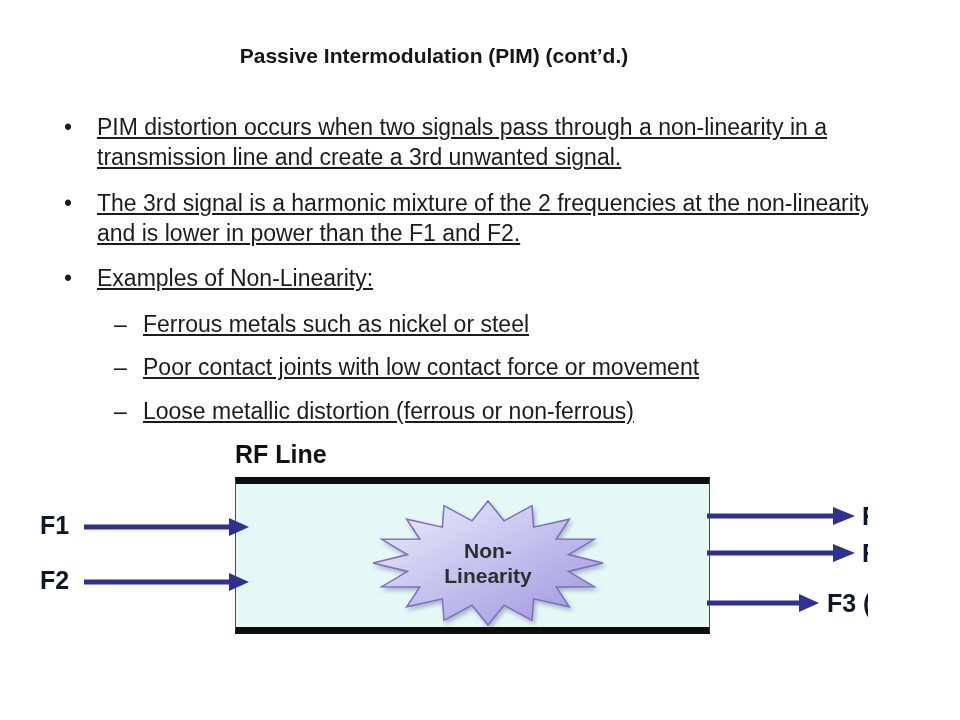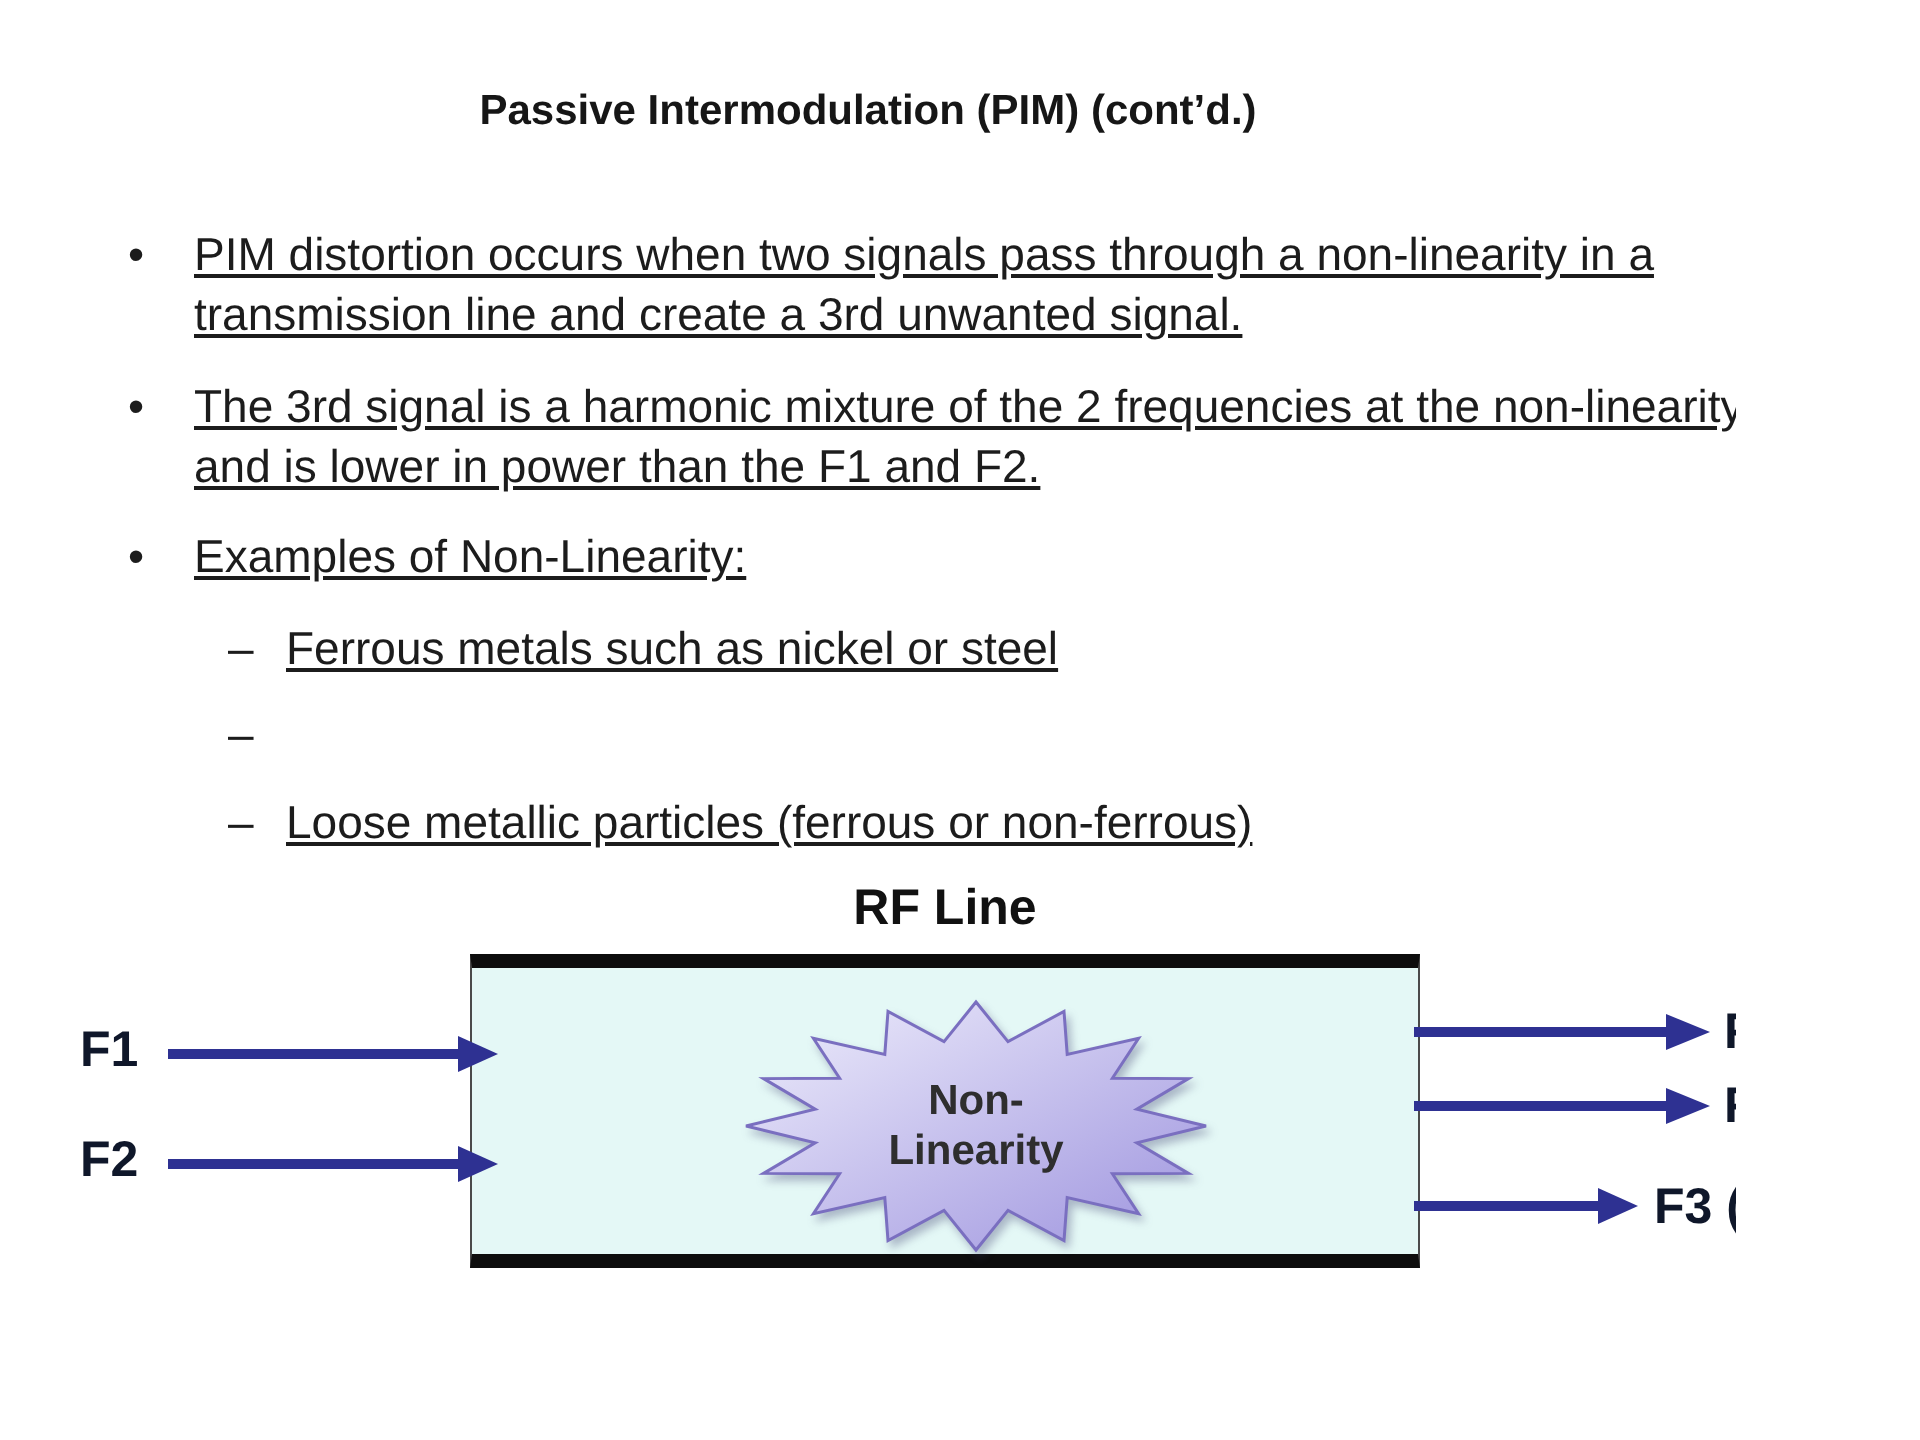--- a/index.html
+++ b/index.html
@@ -41,21 +41,21 @@
     margin-bottom: 13px;
     max-width: 770px;
   }
   .b-sub .marker { flex: 0 0 29px; }
 
   
   .diagram { position: absolute; left: 0; top: 0; width: 960px; height: 720px; }
   .rf-label {
     position: absolute;
     left: 235px; top: 440px; width: 475px;
-    text-align: center;
+    text-align: left;
     font-size: 25px; font-weight: bold; color: #111;
   }
   .rf-box {
     position: absolute;
     left: 235px; top: 477px; width: 475px; height: 157px;
     background: #e4f8f6;
     border-top: 7px solid #0d0d0d;
     border-bottom: 7px solid #0d0d0d;
     border-left: 1px solid #4a4a4a;
     border-right: 1px solid #4a4a4a;
@@ -102,24 +102,25 @@
     <div class="b-row">
       <span class="marker">•</span>
       <span class="text">Examples of Non-Linearity:</span>
     </div>
     <div class="b-row b-sub">
       <span class="marker">–</span>
       <span class="text">Ferrous metals such as nickel or steel</span>
     </div>
     <div class="b-row b-sub">
       <span class="marker">–</span>
+      <span class="text">Poor contact joints with low contact force or movement</span>
     </div>
     <div class="b-row b-sub">
       <span class="marker">–</span>
-      <span class="text">Loose metallic particles (ferrous or non-ferrous)</span>
+      <span class="text">Loose metallic distortion (ferrous or non-ferrous)</span>
     </div>
   </div>
 
   <div class="diagram">
 
     <div class="rf-label">RF Line</div>
 
     <div class="rf-box"></div>
 
     <div class="star-wrap">

